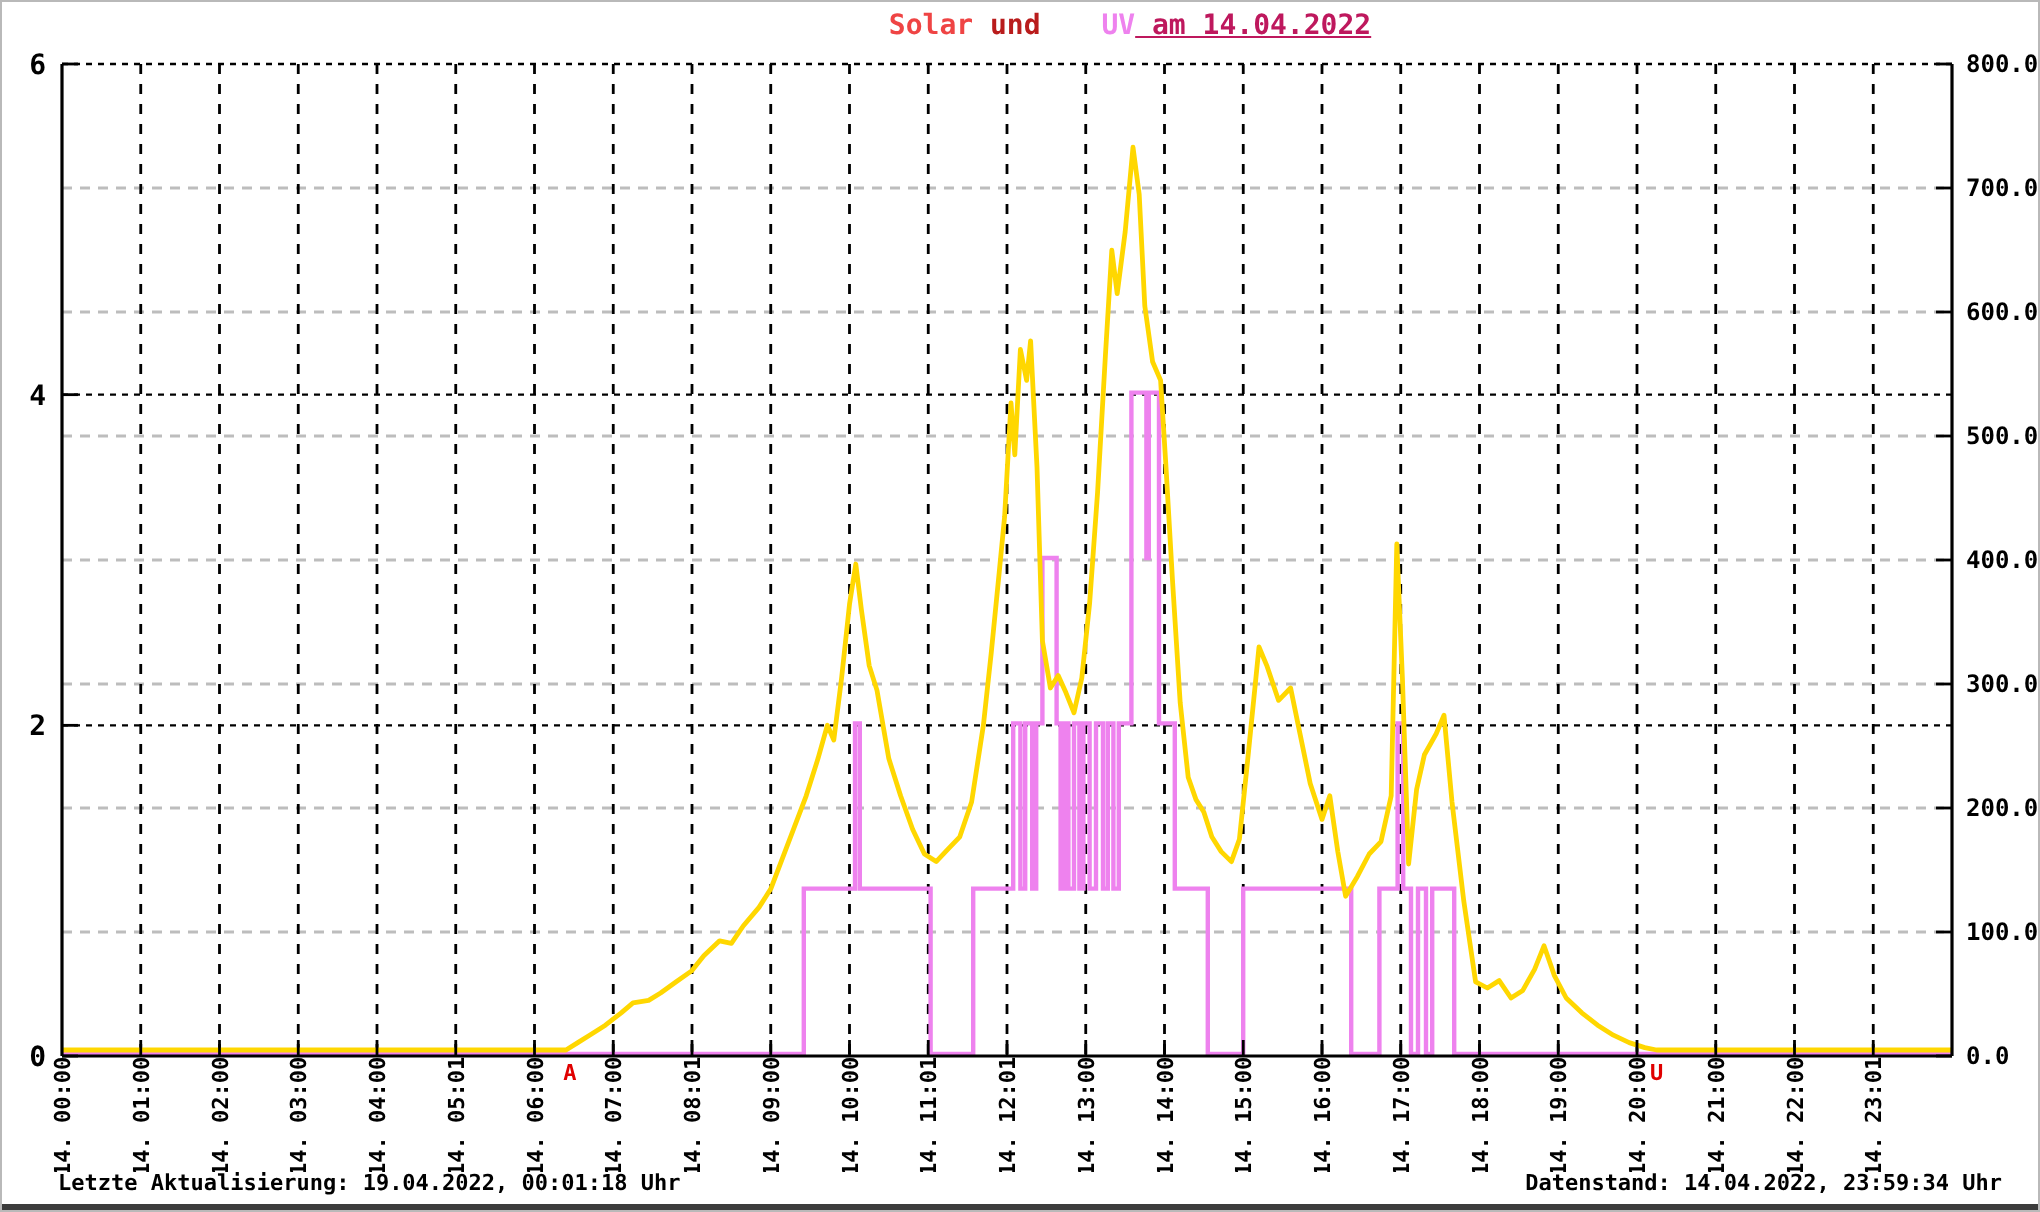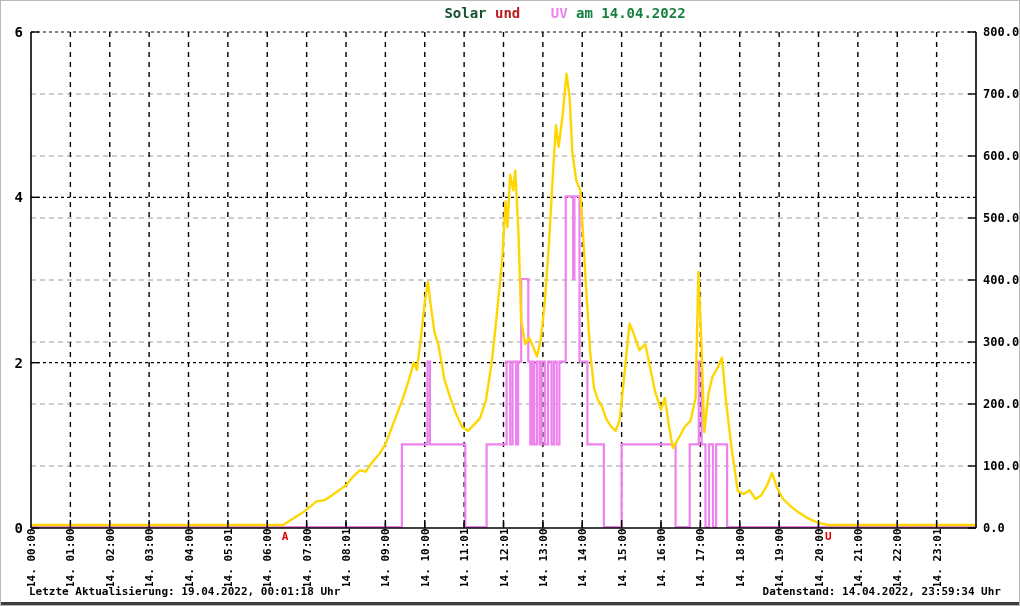--- a/index.html
+++ b/index.html
@@ -133,18 +133,18 @@
       <text x="703.375" y="587" text-anchor="start" font-size="11" font-weight="bold" fill="#000" transform="rotate(-90 703.375 587)">14. 17:00</text>
       <text x="742.75" y="587" text-anchor="start" font-size="11" font-weight="bold" fill="#000" transform="rotate(-90 742.75 587)">14. 18:00</text>
       <text x="782.125" y="587" text-anchor="start" font-size="11" font-weight="bold" fill="#000" transform="rotate(-90 782.125 587)">14. 19:00</text>
       <text x="821.5" y="587" text-anchor="start" font-size="11" font-weight="bold" fill="#000" transform="rotate(-90 821.5 587)">14. 20:00</text>
       <text x="860.875" y="587" text-anchor="start" font-size="11" font-weight="bold" fill="#000" transform="rotate(-90 860.875 587)">14. 21:00</text>
       <text x="900.25" y="587" text-anchor="start" font-size="11" font-weight="bold" fill="#000" transform="rotate(-90 900.25 587)">14. 22:00</text>
       <text x="939.625" y="587" text-anchor="start" font-size="11" font-weight="bold" fill="#000" transform="rotate(-90 939.625 587)">14. 23:01</text>
       <text x="283.96875" y="539" text-anchor="middle" font-size="11" font-weight="bold" fill="#e00000">A</text>
       <text x="827.34375" y="539" text-anchor="middle" font-size="11" font-weight="bold" fill="#e00000">U</text>
     </svg>
-  <div id="chart-title"><span style="color: #14532d;">Solar</span><span style="color: #b91c1c;"> und </span><span style="color: rgb(238, 130, 238); margin-left: 22px;">UV</span><span style="color: #15803d;"> am 14.04.2022</span></div>
+  <div id="chart-title"><span style="color: #ef4444;">Solar</span><span style="color: #b91c1c;"> und </span><span style="color: rgb(238, 130, 238); margin-left: 22px;">UV</span><span style="color: #be185d; text-decoration: underline;"> am 14.04.2022</span></div>
   <div id="footer">
     <div class="left">Letzte Aktualisierung: 19.04.2022, 00:01:18 Uhr</div>
     <div class="right">Datenstand: 14.04.2022, 23:59:34 Uhr</div>
   </div>
 </div>
 
 </body></html>

